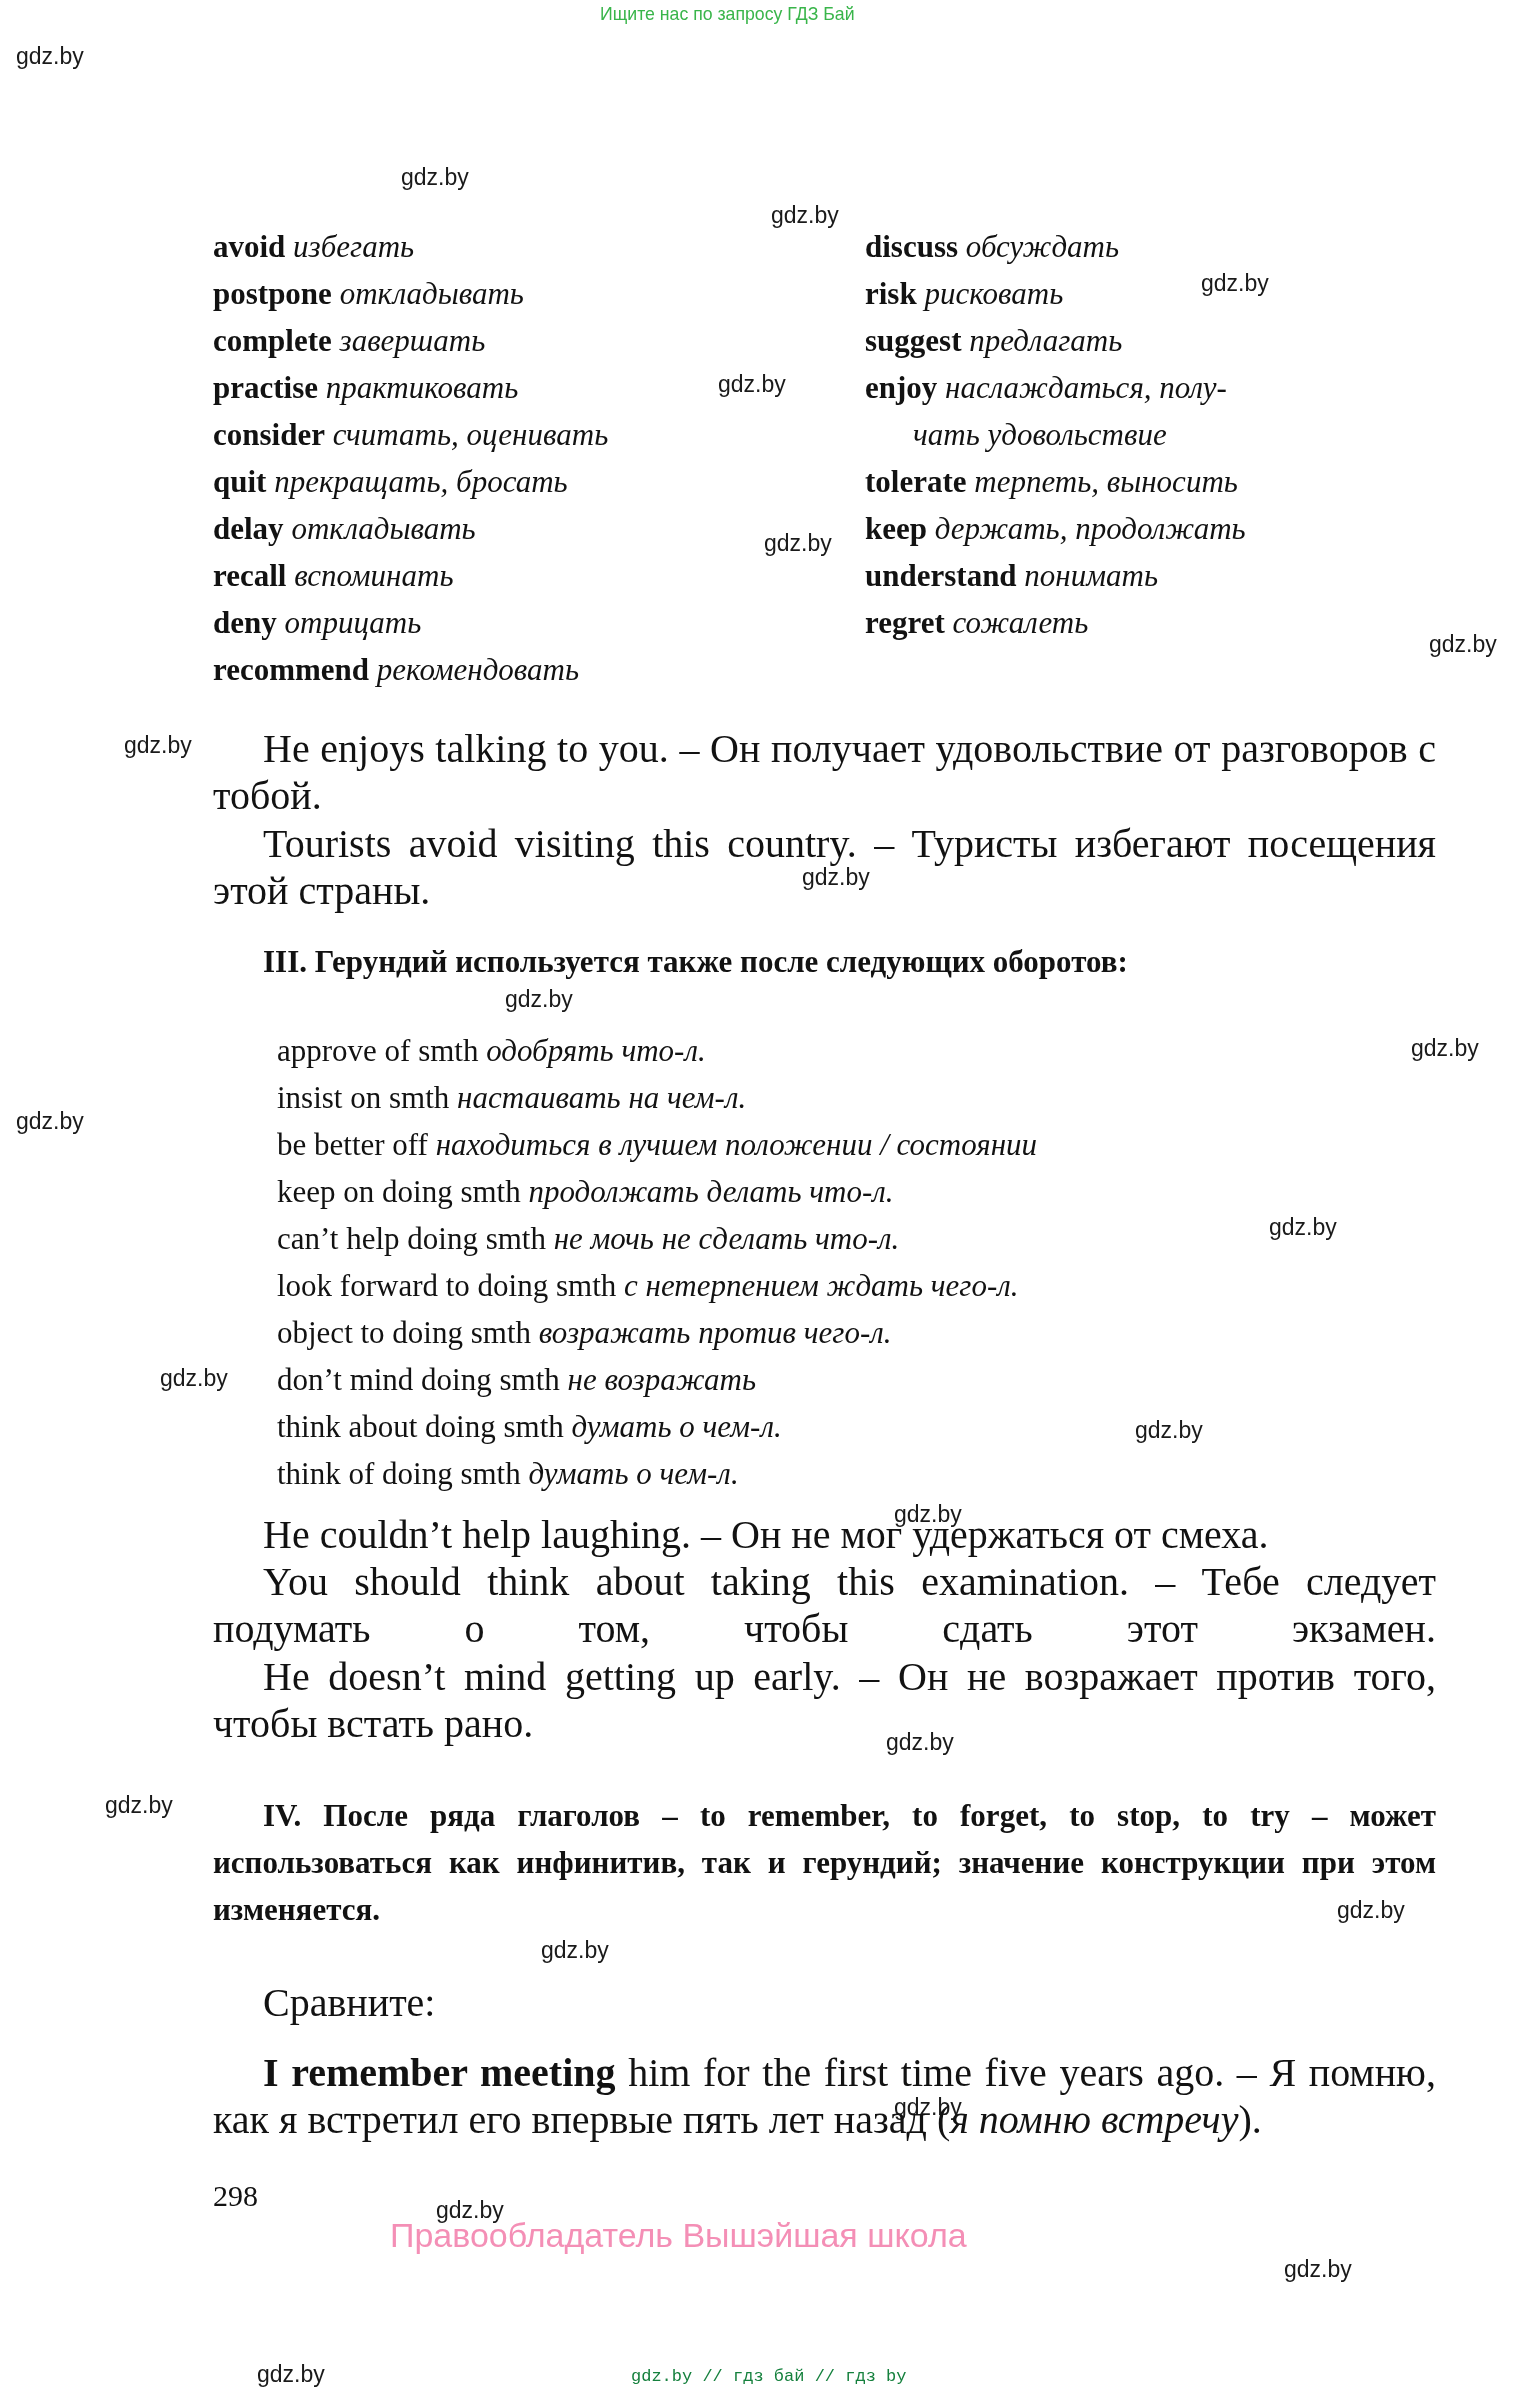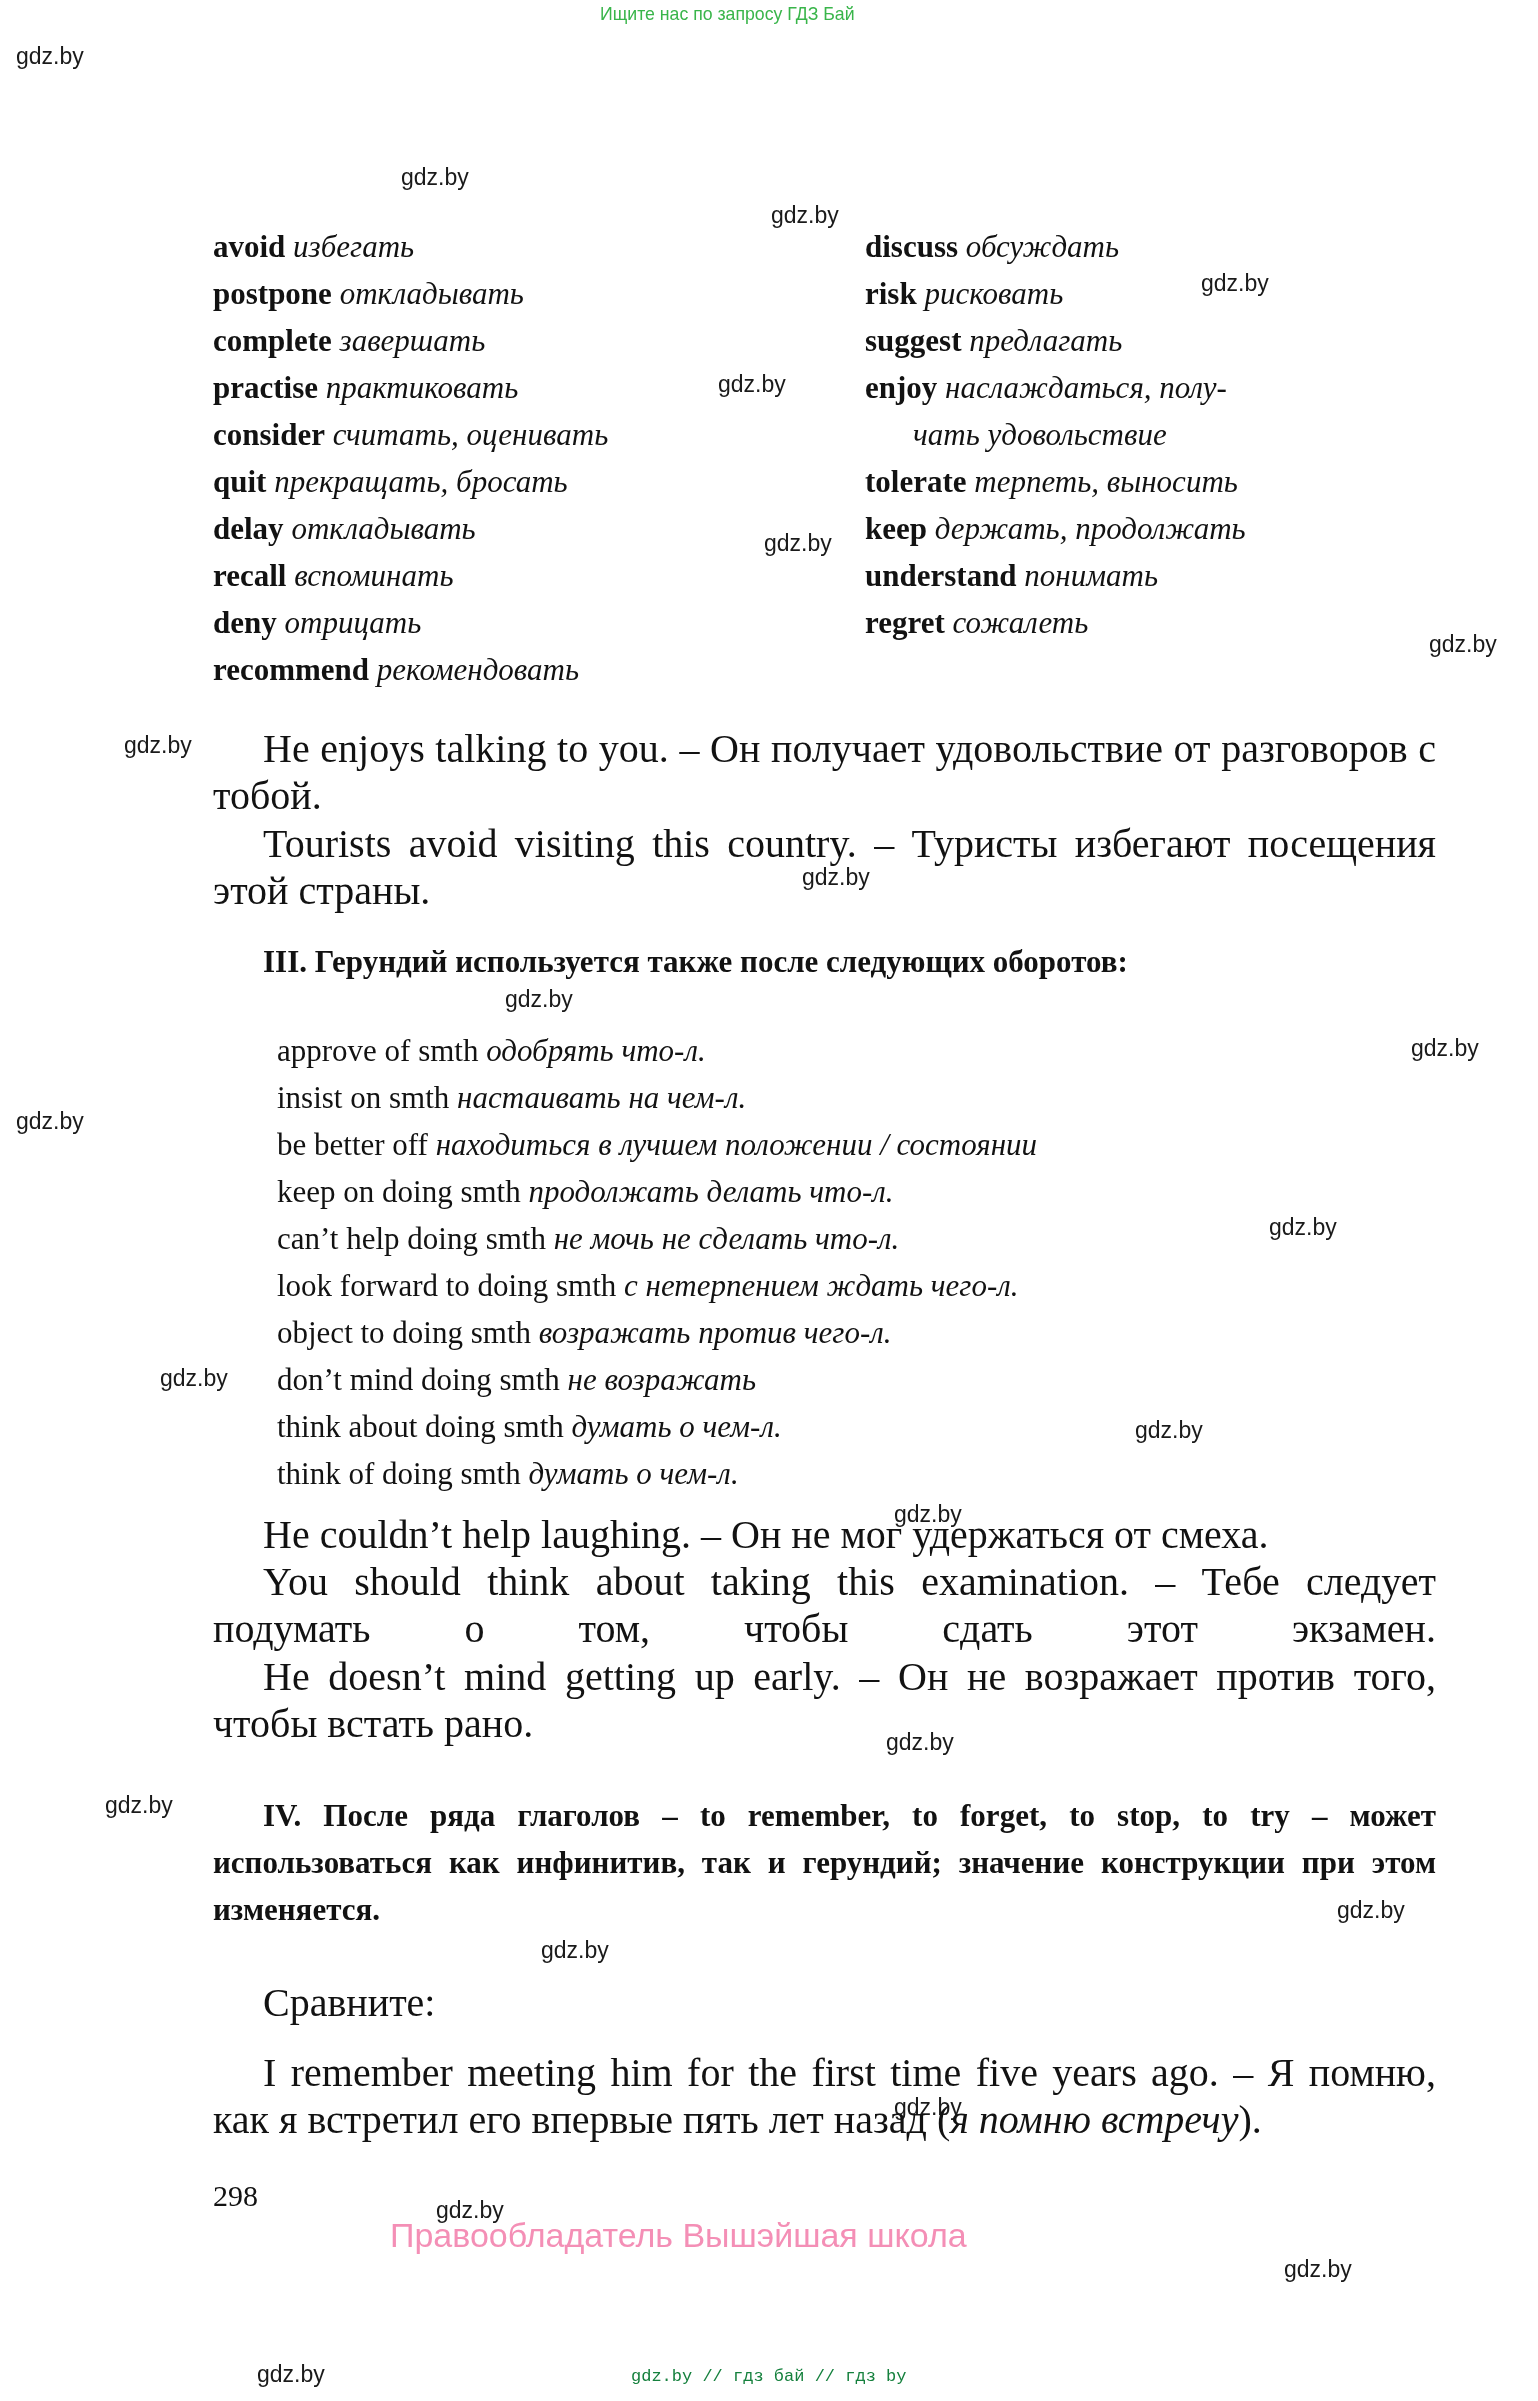--- a/index.html
+++ b/index.html
@@ -86,21 +86,21 @@
   }
 
   
   .para {
     position: absolute;
     font-size: 40px;
     line-height: 47px;
     text-align: justify;
   }
   .para .i { font-style: italic; }
-  .para .b { font-weight: normal; margin-top: 48px; }
+  .para .b { font-weight: bold; margin-top: 48px; }
 
   .indent-first { text-indent: 50px; }
 
   .bold-head {
     position: absolute;
     font-size: 31px;
     line-height: 47px;
     font-weight: bold;
     text-indent: 50px;
     text-align: justify;

